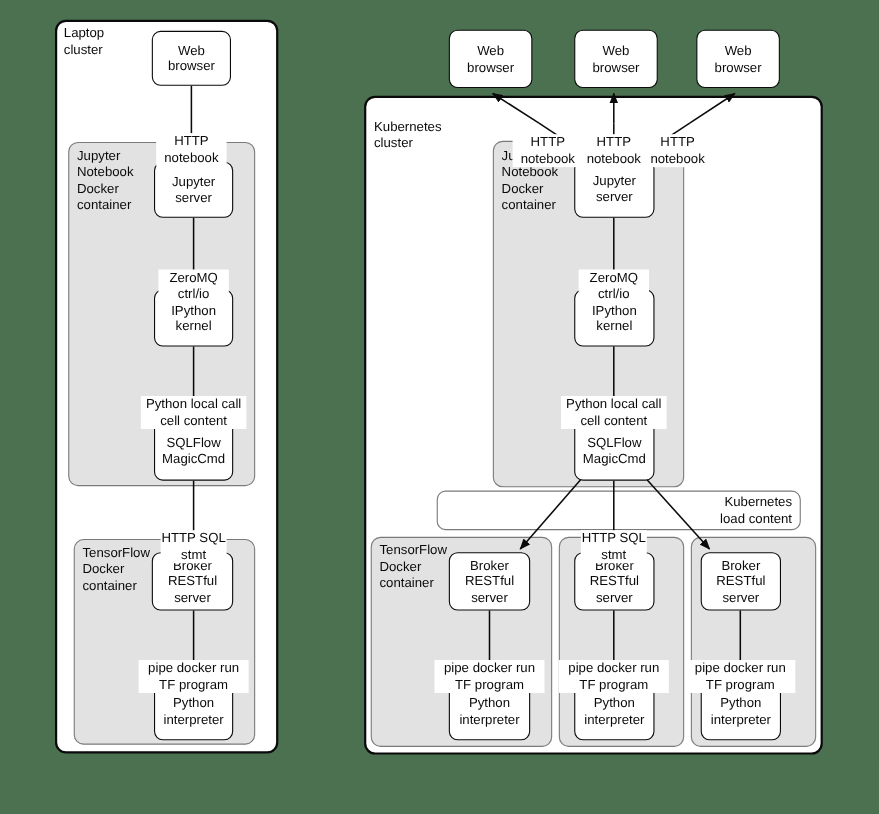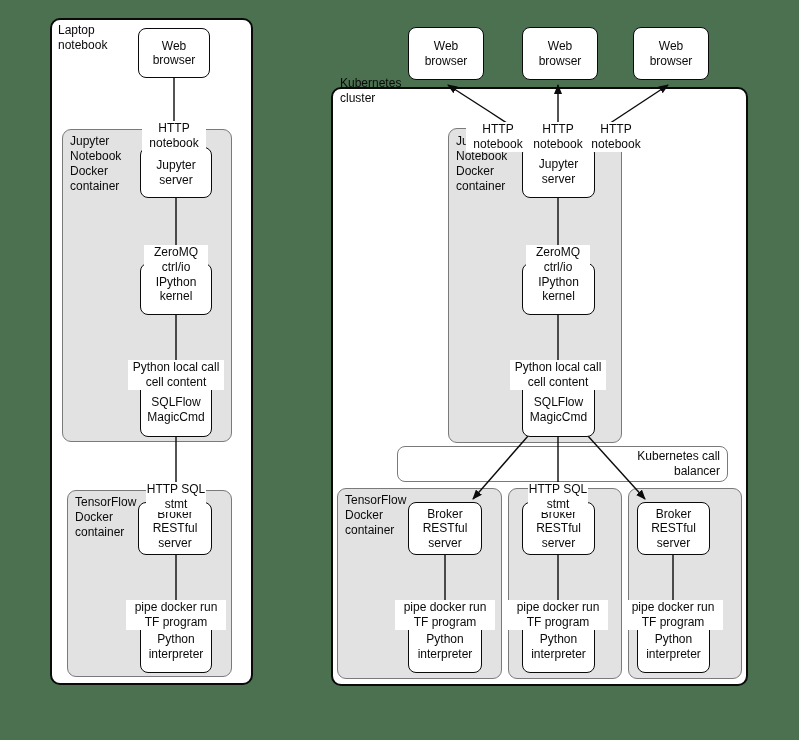--- a/index.html
+++ b/index.html
@@ -36,36 +36,36 @@
   }
   .lb-text{
     position:absolute;z-index:5;text-align:right;line-height:15px;
   }
   svg.edges{position:absolute;left:0;top:0;z-index:3;}
 </style>
 </head>
 <body>
 
 <div class="panel" style="left:50px;top:18px;width:203px;height:667px;"></div>
-<div class="clbl" style="left:58px;top:23px;width:72px;">Laptop notebook</div>
+<div class="clbl" style="left:58px;top:23px;width:72px;">Laptop cluster</div>
 
 <div class="container" style="left:62px;top:129px;width:170px;height:313px;"></div>
 <div class="clbl" style="left:70px;top:134px;width:78px;">Jupyter Notebook Docker container</div>
 
 <div class="container" style="left:67px;top:490px;width:165px;height:187px;"></div>
 <div class="clbl" style="left:75px;top:495px;width:82px;">TensorFlow Docker container</div>
 
 <div class="panel" style="left:331px;top:87px;width:417px;height:599px;"></div>
-<div class="clbl" style="left:340px;top:76px;width:85px;">Kubernetes cluster</div>
+<div class="clbl" style="left:340px;top:108px;width:85px;">Kubernetes cluster</div>
 
 <div class="container" style="left:448px;top:128px;width:174px;height:315px;"></div>
 <div class="clbl" style="left:456px;top:134px;width:78px;">Jupyter Notebook Docker container</div>
 
 <div class="bar" style="left:397px;top:446px;width:331px;height:36px;"></div>
-<div class="lb-text" style="left:635px;top:449px;width:85px;">Kubernetes call balancer</div>
+<div class="lb-text" style="left:635px;top:449px;width:85px;">Kubernetes load content</div>
 
 <div class="container" style="left:337px;top:488px;width:165px;height:191px;"></div>
 <div class="clbl" style="left:345px;top:493px;width:82px;">TensorFlow Docker container</div>
 <div class="container" style="left:508px;top:488px;width:114px;height:191px;"></div>
 <div class="container" style="left:628px;top:488px;width:114px;height:191px;"></div>
 
 <svg class="edges" width="799" height="740" viewBox="0 0 799 740">
   <defs>
     <marker id="ah" viewBox="0 0 10 8" refX="9" refY="4" markerWidth="10" markerHeight="8" orient="auto" markerUnits="userSpaceOnUse">
       <path d="M0,0 L10,4 L0,8 z" fill="#0a0a0a"></path>

